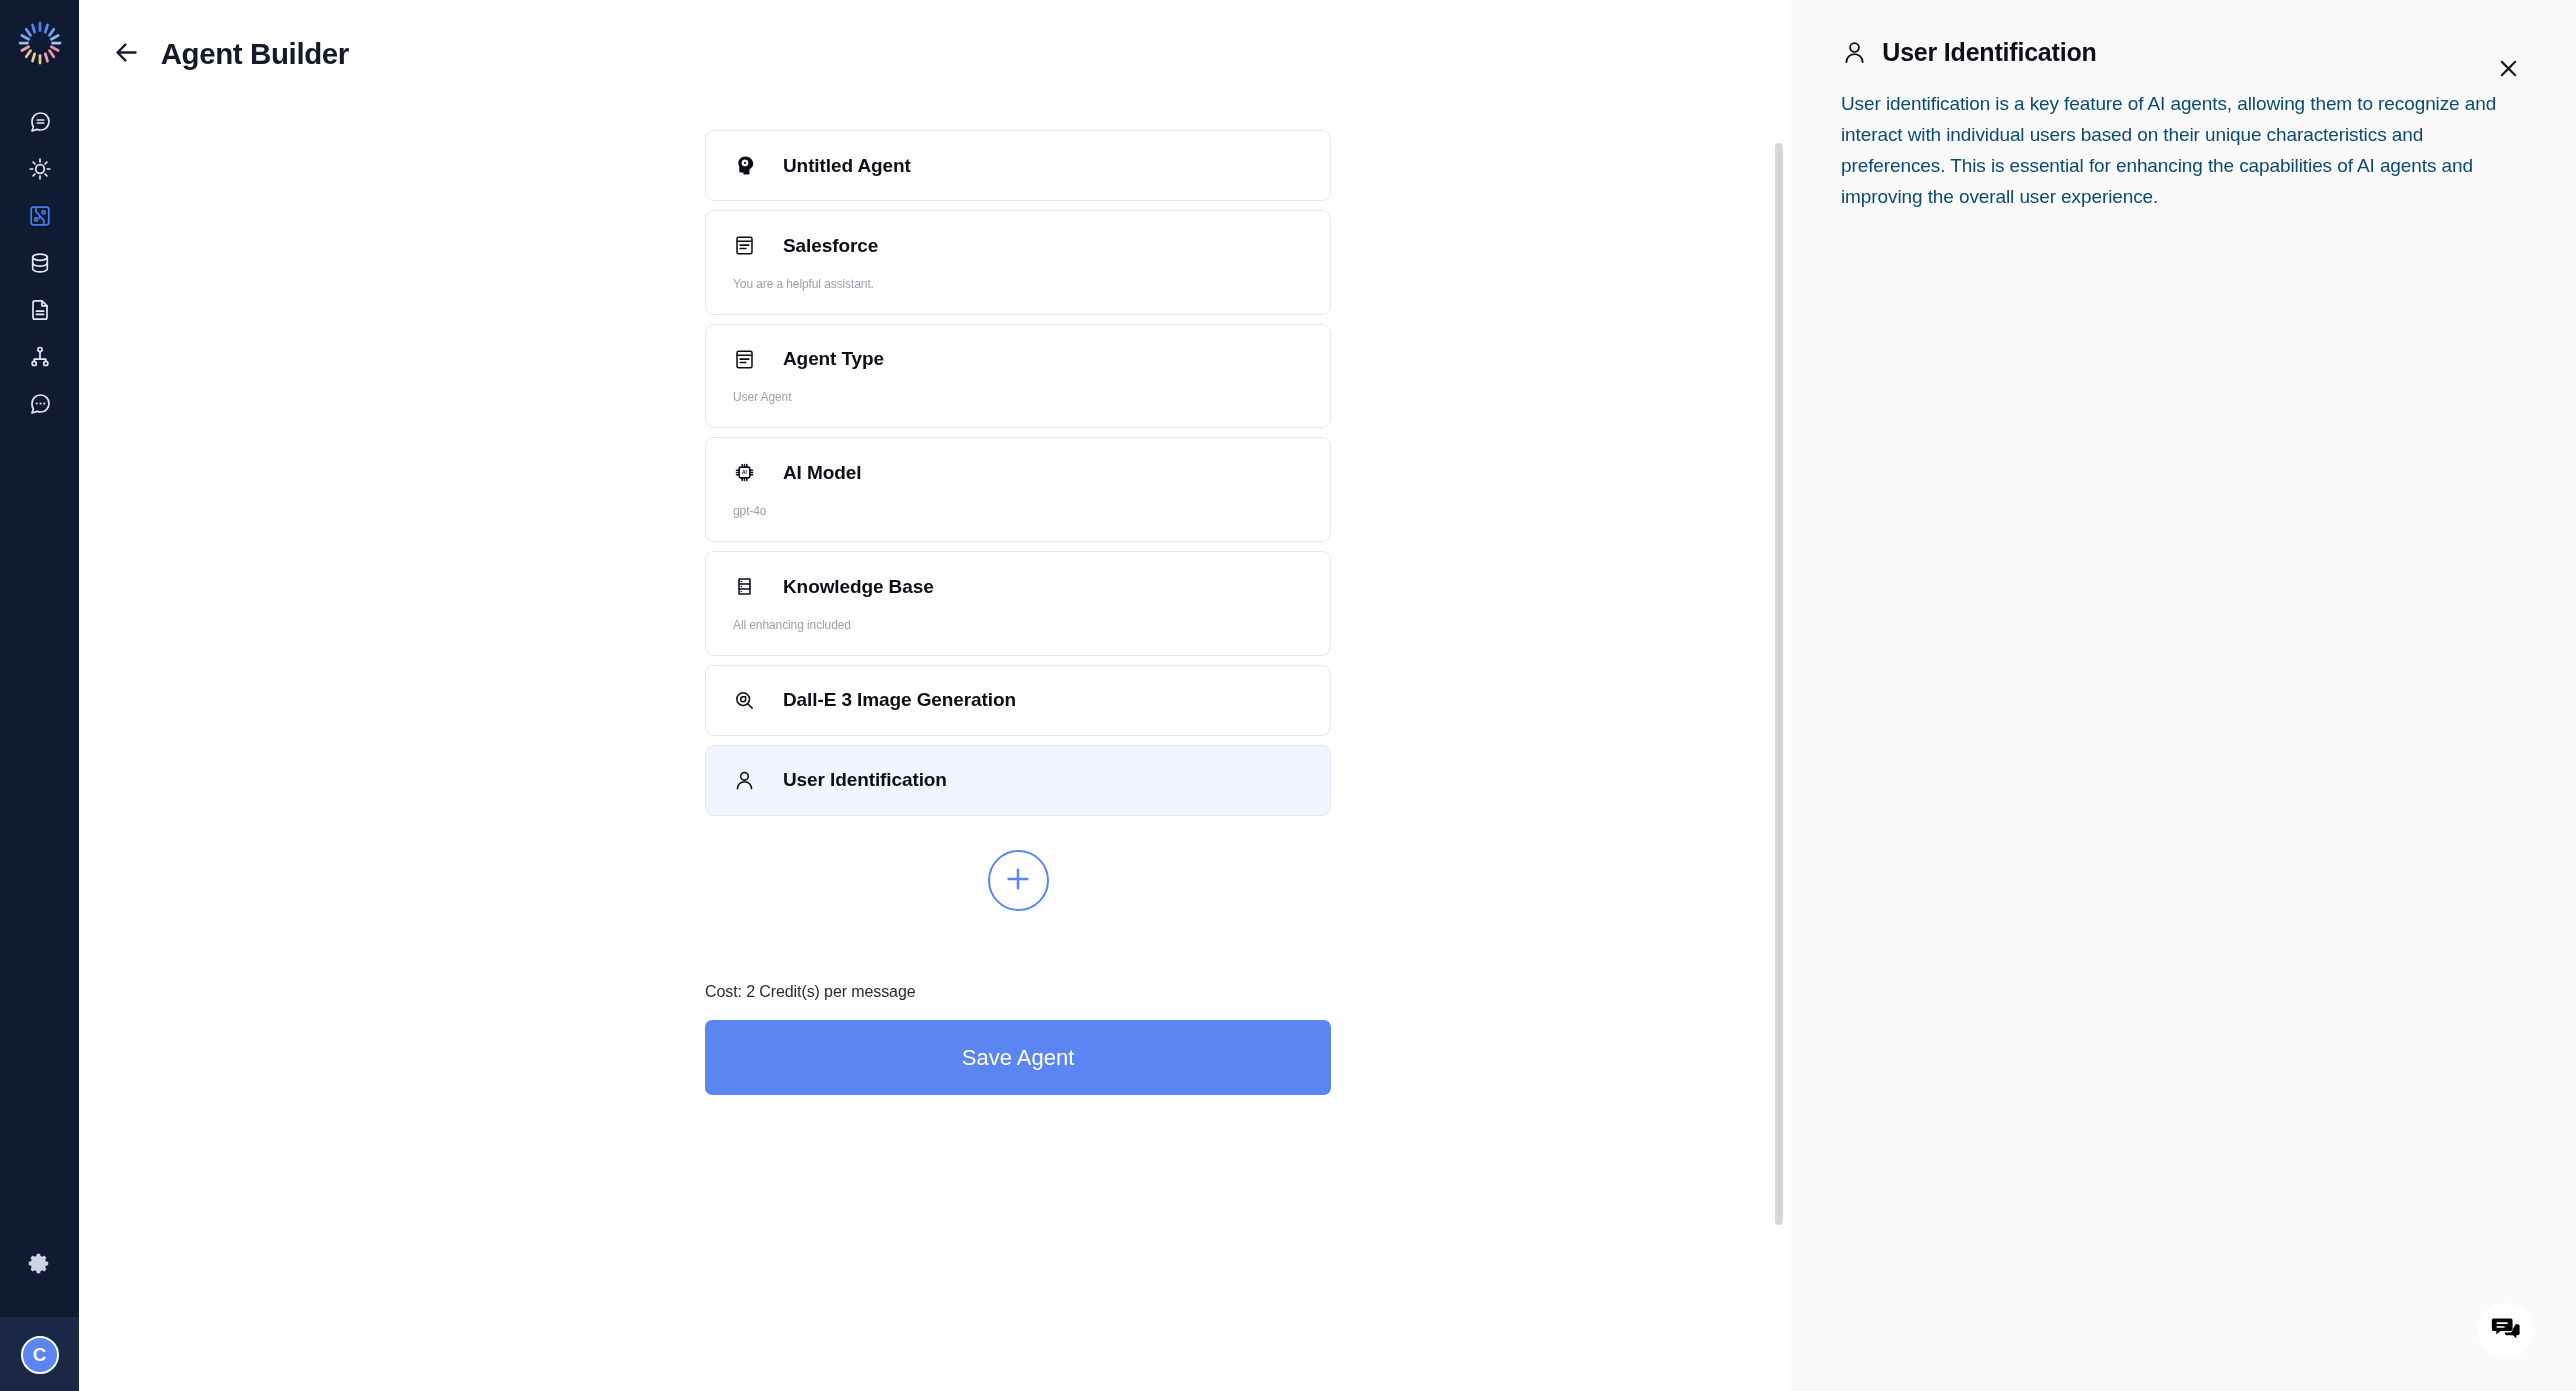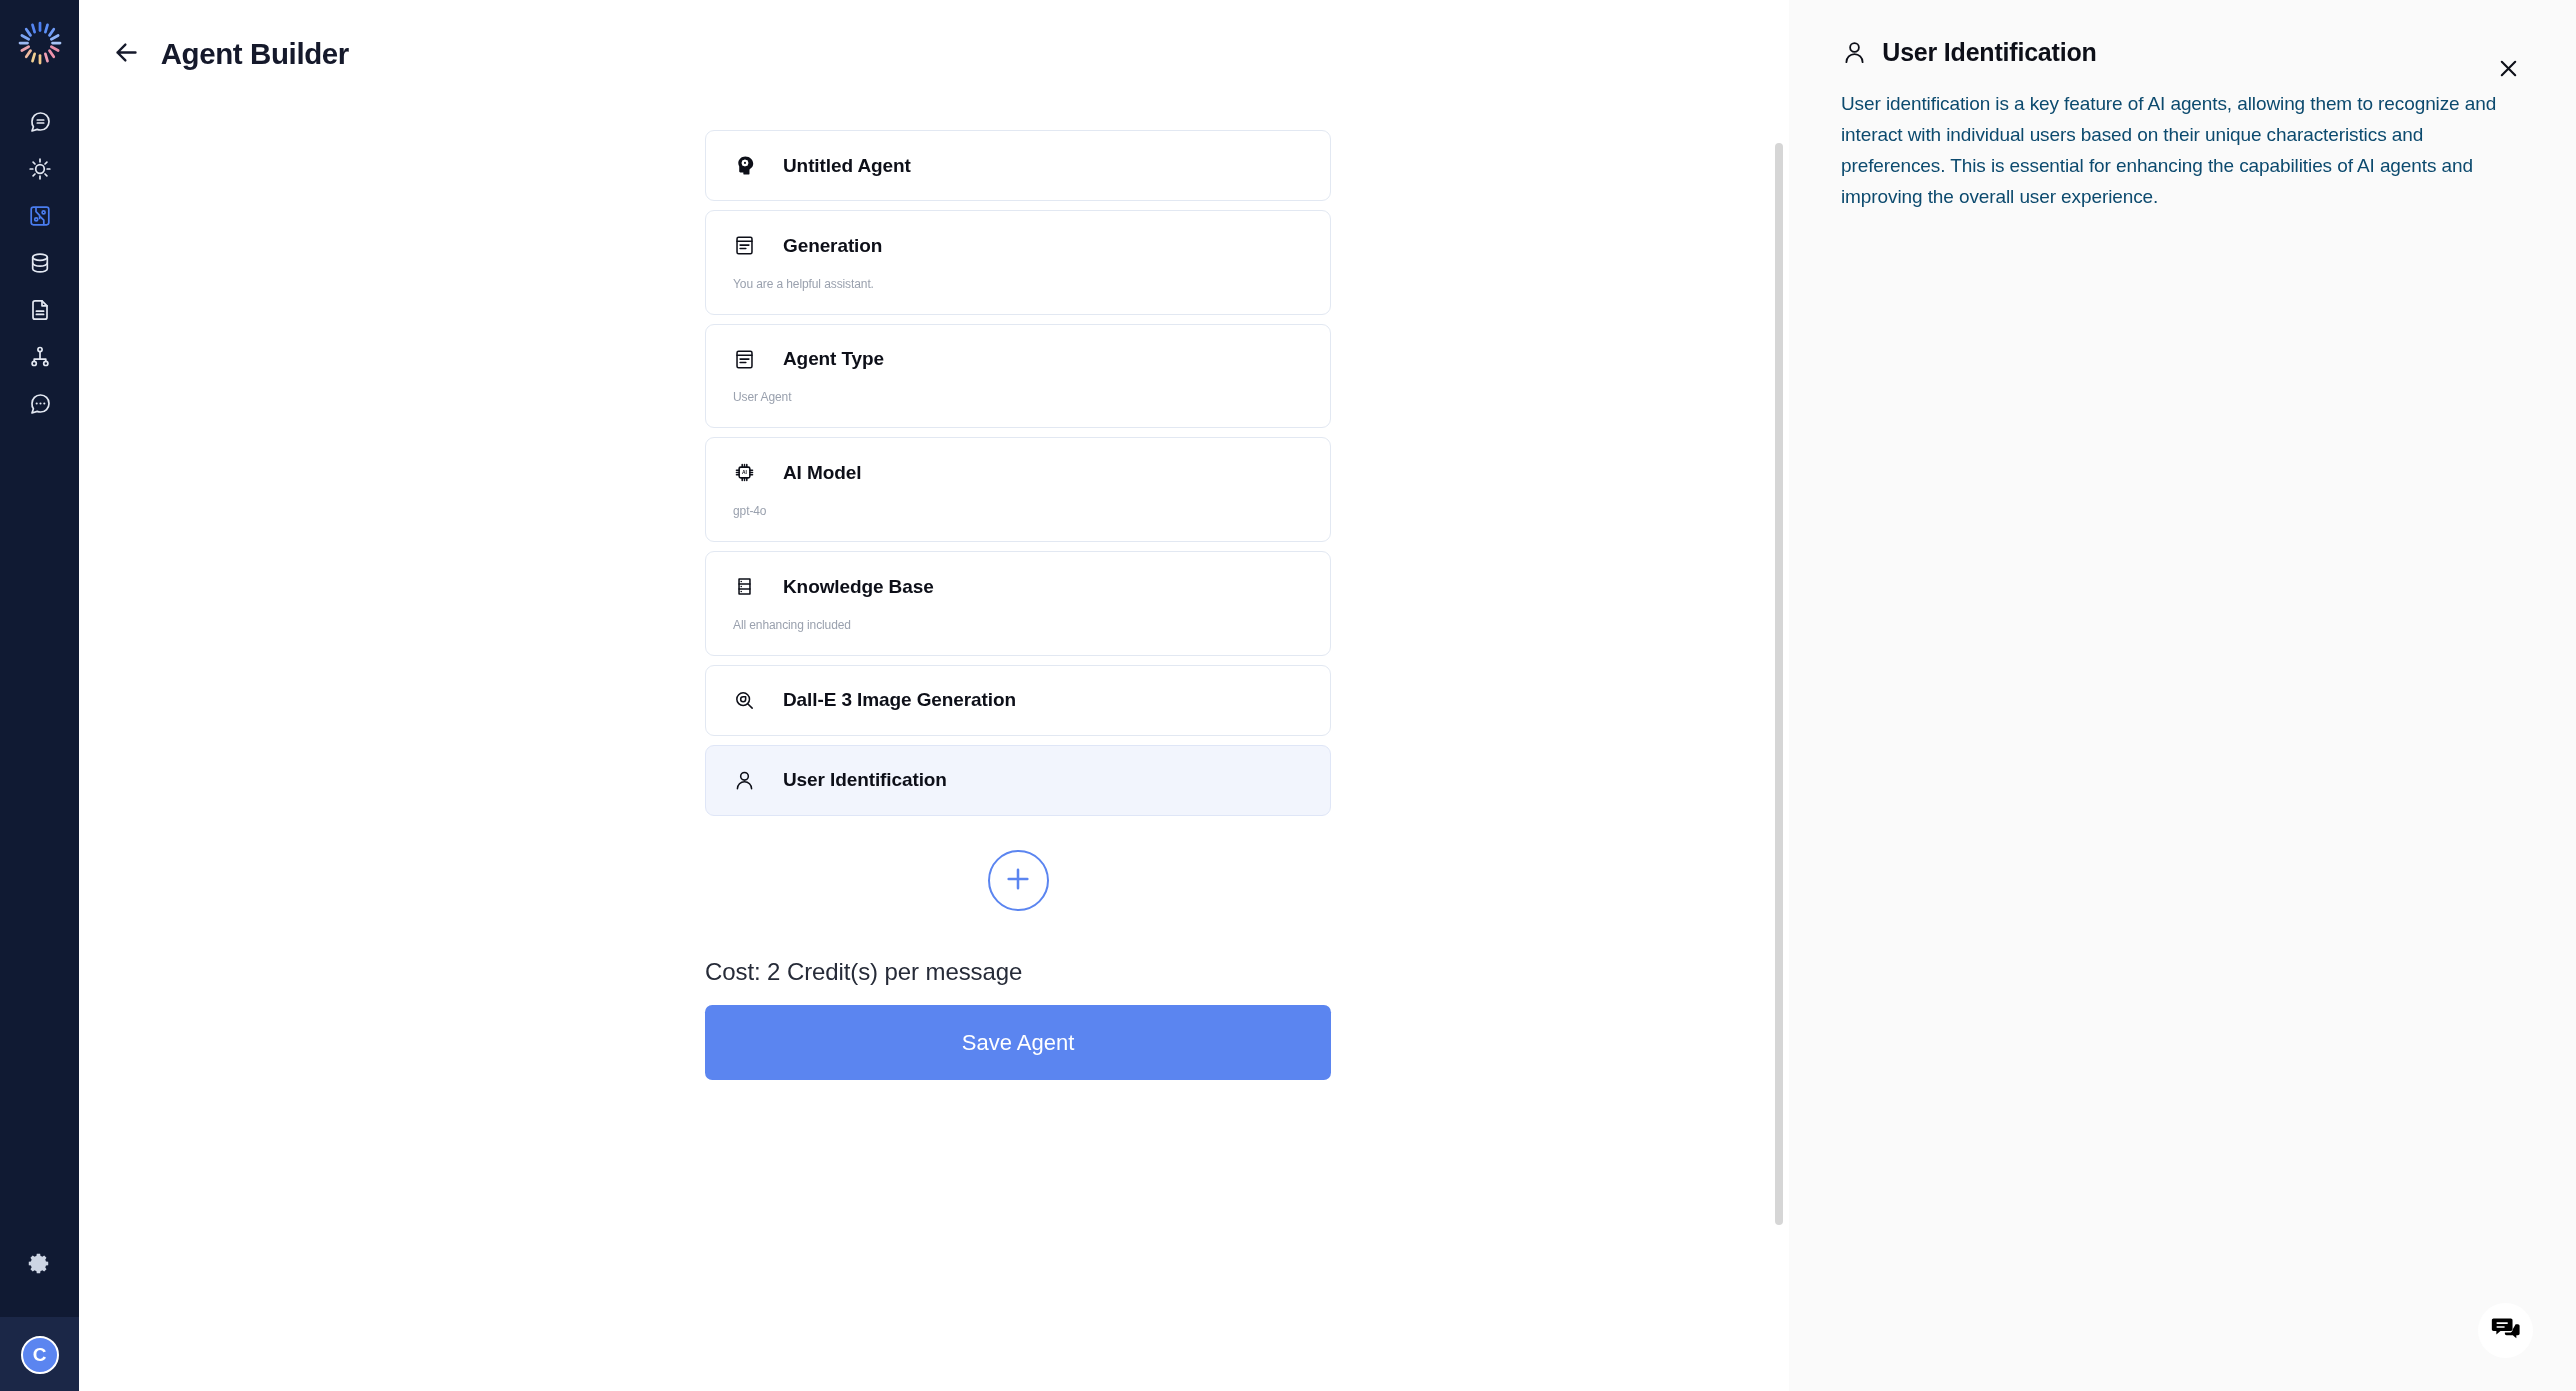--- a/index.html
+++ b/index.html
@@ -84,21 +84,21 @@
 
   .add-row { display: flex; justify-content: center; margin-top: 34px; }
   .add-btn {
     width: 61px; height: 61px; border-radius: 50%;
     border: 2.3px solid #5b85f0;
     display: flex; align-items: center; justify-content: center;
     background: #fff; cursor: pointer;
   }
   .add-btn svg { width: 32px; height: 32px; }
 
-  .cost-text { margin-top: 47px; font-size: 24px; color: #262b38; letter-spacing: -0.1px; }
+  .cost-text { margin-top: 72px; font-size: 16px; color: #262b38; letter-spacing: -0.1px; }
   .save-btn {
     margin-top: 19.7px;
     width: 626px; height: 75px;
     background: #5b85f0; color: #ffffff;
     border: none; border-radius: 7.2px;
     font-size: 22px; font-family: "Liberation Sans", sans-serif;
     cursor: pointer;
     display: flex; align-items: center; justify-content: center;
   }
 
@@ -296,21 +296,21 @@
       </div>
 
       <div class="card card-tall">
         <div class="card-head">
           <span class="card-icon">
             <svg viewBox="0 0 24 24">
                 <rect class="ico-stroke" x="4.2" y="3.4" width="15.6" height="17.2" rx="1.6"></rect>
                 <path class="ico-stroke" d="M4.2 7.6h15.6M7.4 11.6h9.2M7.4 15.2h6"></path>
               </svg>
           </span>
-          <span class="card-title">Generation</span>
+          <span class="card-title">Salesforce</span>
         </div>
         <div class="card-sub">You are a helpful assistant.</div>
       </div>
 
       <div class="card card-tall">
         <div class="card-head">
           <span class="card-icon">
             <svg viewBox="0 0 24 24">
                 <rect class="ico-stroke" x="4.2" y="3.4" width="15.6" height="17.2" rx="1.6"></rect>
                 <path class="ico-stroke" d="M4.2 7.6h15.6M7.4 11.6h9.2M7.4 15.2h6"></path>

